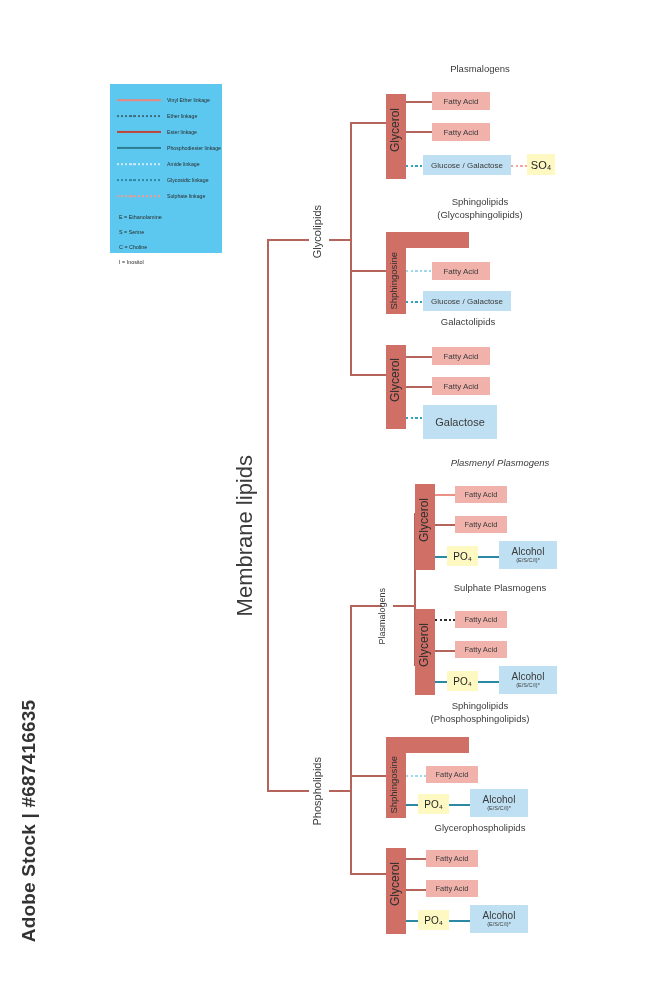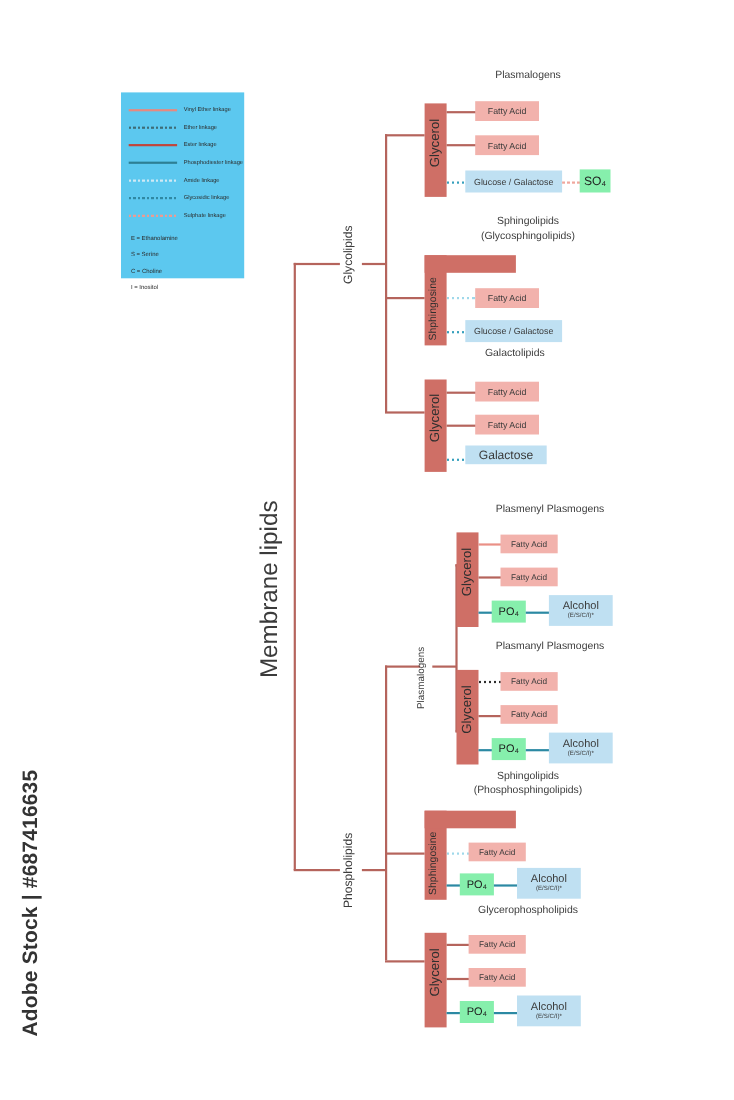--- a/index.html
+++ b/index.html
@@ -43,21 +43,21 @@
   .hlabel{position:absolute;white-space:nowrap;color:#3b3b3b;text-align:center;}
 
   .backbone{position:absolute;background:#cf6f66;}
   .bb-text{position:absolute;writing-mode:vertical-rl;transform:rotate(180deg);
            color:#2f2f2f;font-size:12px;white-space:nowrap;}
 
   .box{position:absolute;box-sizing:border-box;display:flex;flex-direction:column;
        align-items:center;justify-content:center;white-space:nowrap;}
   .box-pink{background:#f2b2ac;color:#3a3a3a;}
   .box-lblue{background:#bfe0f2;color:#3a3a3a;}
-  .box-blue{background:#86efac;color:#1d1d1d;}
+  .box-blue{background:#fef9c3;color:#1d1d1d;}
 
   .conn{position:absolute;}
   .c-ester{height:1.7px;background:#b5645c;}
   .c-vinyl{height:1.7px;background:#ea9086;}
   .c-phos{height:2.4px;background:#2b89a3;}
   .c-ether{height:2px;background:repeating-linear-gradient(to right,#2e2e2e 0 2.4px,transparent 2.4px 4.6px);}
   .c-amide{height:2px;background:repeating-linear-gradient(to right,#9fd8ea 0 2.4px,transparent 2.4px 4.6px);}
   .c-glyco{height:2px;background:repeating-linear-gradient(to right,#36a0bd 0 2.4px,transparent 2.4px 4.6px);}
   .c-sulph{height:2px;background:repeating-linear-gradient(to right,#f0a79d 0 2.4px,transparent 2.4px 4.6px);}
 
@@ -177,41 +177,41 @@
   <div class="backbone" style="left:386px;top:345px;width:20px;height:84px;"></div>
   <div class="bb-text" style="left:388px;top:358px;width:16px;text-align:center;">Glycerol</div>
 
   <div class="conn c-ester" style="left:406px;top:356px;width:27px;"></div>
   <div class="box box-pink" style="left:432px;top:347px;width:58px;height:18px;font-size:8px;">Fatty Acid</div>
 
   <div class="conn c-ester" style="left:406px;top:386px;width:27px;"></div>
   <div class="box box-pink" style="left:432px;top:377px;width:58px;height:18px;font-size:8px;">Fatty Acid</div>
 
   <div class="conn c-glyco" style="left:406px;top:417px;width:18px;"></div>
-  <div class="box box-lblue" style="left:423px;top:405px;width:74px;height:17px;font-size:11px;">Galactose</div>
-
-  <div class="hlabel" style="left:410px;top:457px;width:180px;font-size:9.5px;">Plasmenyl Plasmogens</div>
+  <div class="box box-lblue" style="left:423px;top:405px;width:74px;height:34px;font-size:11px;">Galactose</div>
+
+  <div class="hlabel" style="left:410px;top:457px;width:180px;font-size:9.5px;font-style:italic;">Plasmenyl Plasmogens</div>
   <div class="backbone" style="left:415px;top:484px;width:20px;height:86px;"></div>
   <div class="bb-text" style="left:417px;top:498px;width:16px;text-align:center;">Glycerol</div>
 
   <div class="conn c-vinyl" style="left:435px;top:494px;width:21px;"></div>
   <div class="box box-pink" style="left:455px;top:486px;width:52px;height:17px;font-size:7.5px;">Fatty Acid</div>
 
   <div class="conn c-ester" style="left:435px;top:524px;width:21px;"></div>
   <div class="box box-pink" style="left:455px;top:516px;width:52px;height:17px;font-size:7.5px;">Fatty Acid</div>
 
   <div class="conn c-phos" style="left:435px;top:556px;width:13px;"></div>
   <div class="box box-blue" style="left:447px;top:546px;width:31px;height:20px;font-size:10px;">PO₄</div>
   <div class="conn c-phos" style="left:478px;top:556px;width:22px;"></div>
   <div class="box box-lblue" style="left:499px;top:541px;width:58px;height:28px;">
     <span style="font-size:10px;">Alcohol</span>
     <span class="sub">(E/S/C/I)*</span>
   </div>
 
-  <div class="hlabel" style="left:410px;top:582px;width:180px;font-size:9.5px;">Plasmanyl Plasmogens</div>
+  <div class="hlabel" style="left:410px;top:582px;width:180px;font-size:9.5px;">Sulphate Plasmogens</div>
   <div class="backbone" style="left:415px;top:609px;width:20px;height:86px;"></div>
   <div class="bb-text" style="left:417px;top:623px;width:16px;text-align:center;">Glycerol</div>
 
   <div class="conn c-ether" style="left:435px;top:619px;width:21px;"></div>
   <div class="box box-pink" style="left:455px;top:611px;width:52px;height:17px;font-size:7.5px;">Fatty Acid</div>
 
   <div class="conn c-ester" style="left:435px;top:650px;width:21px;"></div>
   <div class="box box-pink" style="left:455px;top:641px;width:52px;height:17px;font-size:7.5px;">Fatty Acid</div>
 
   <div class="conn c-phos" style="left:435px;top:681px;width:13px;"></div>

